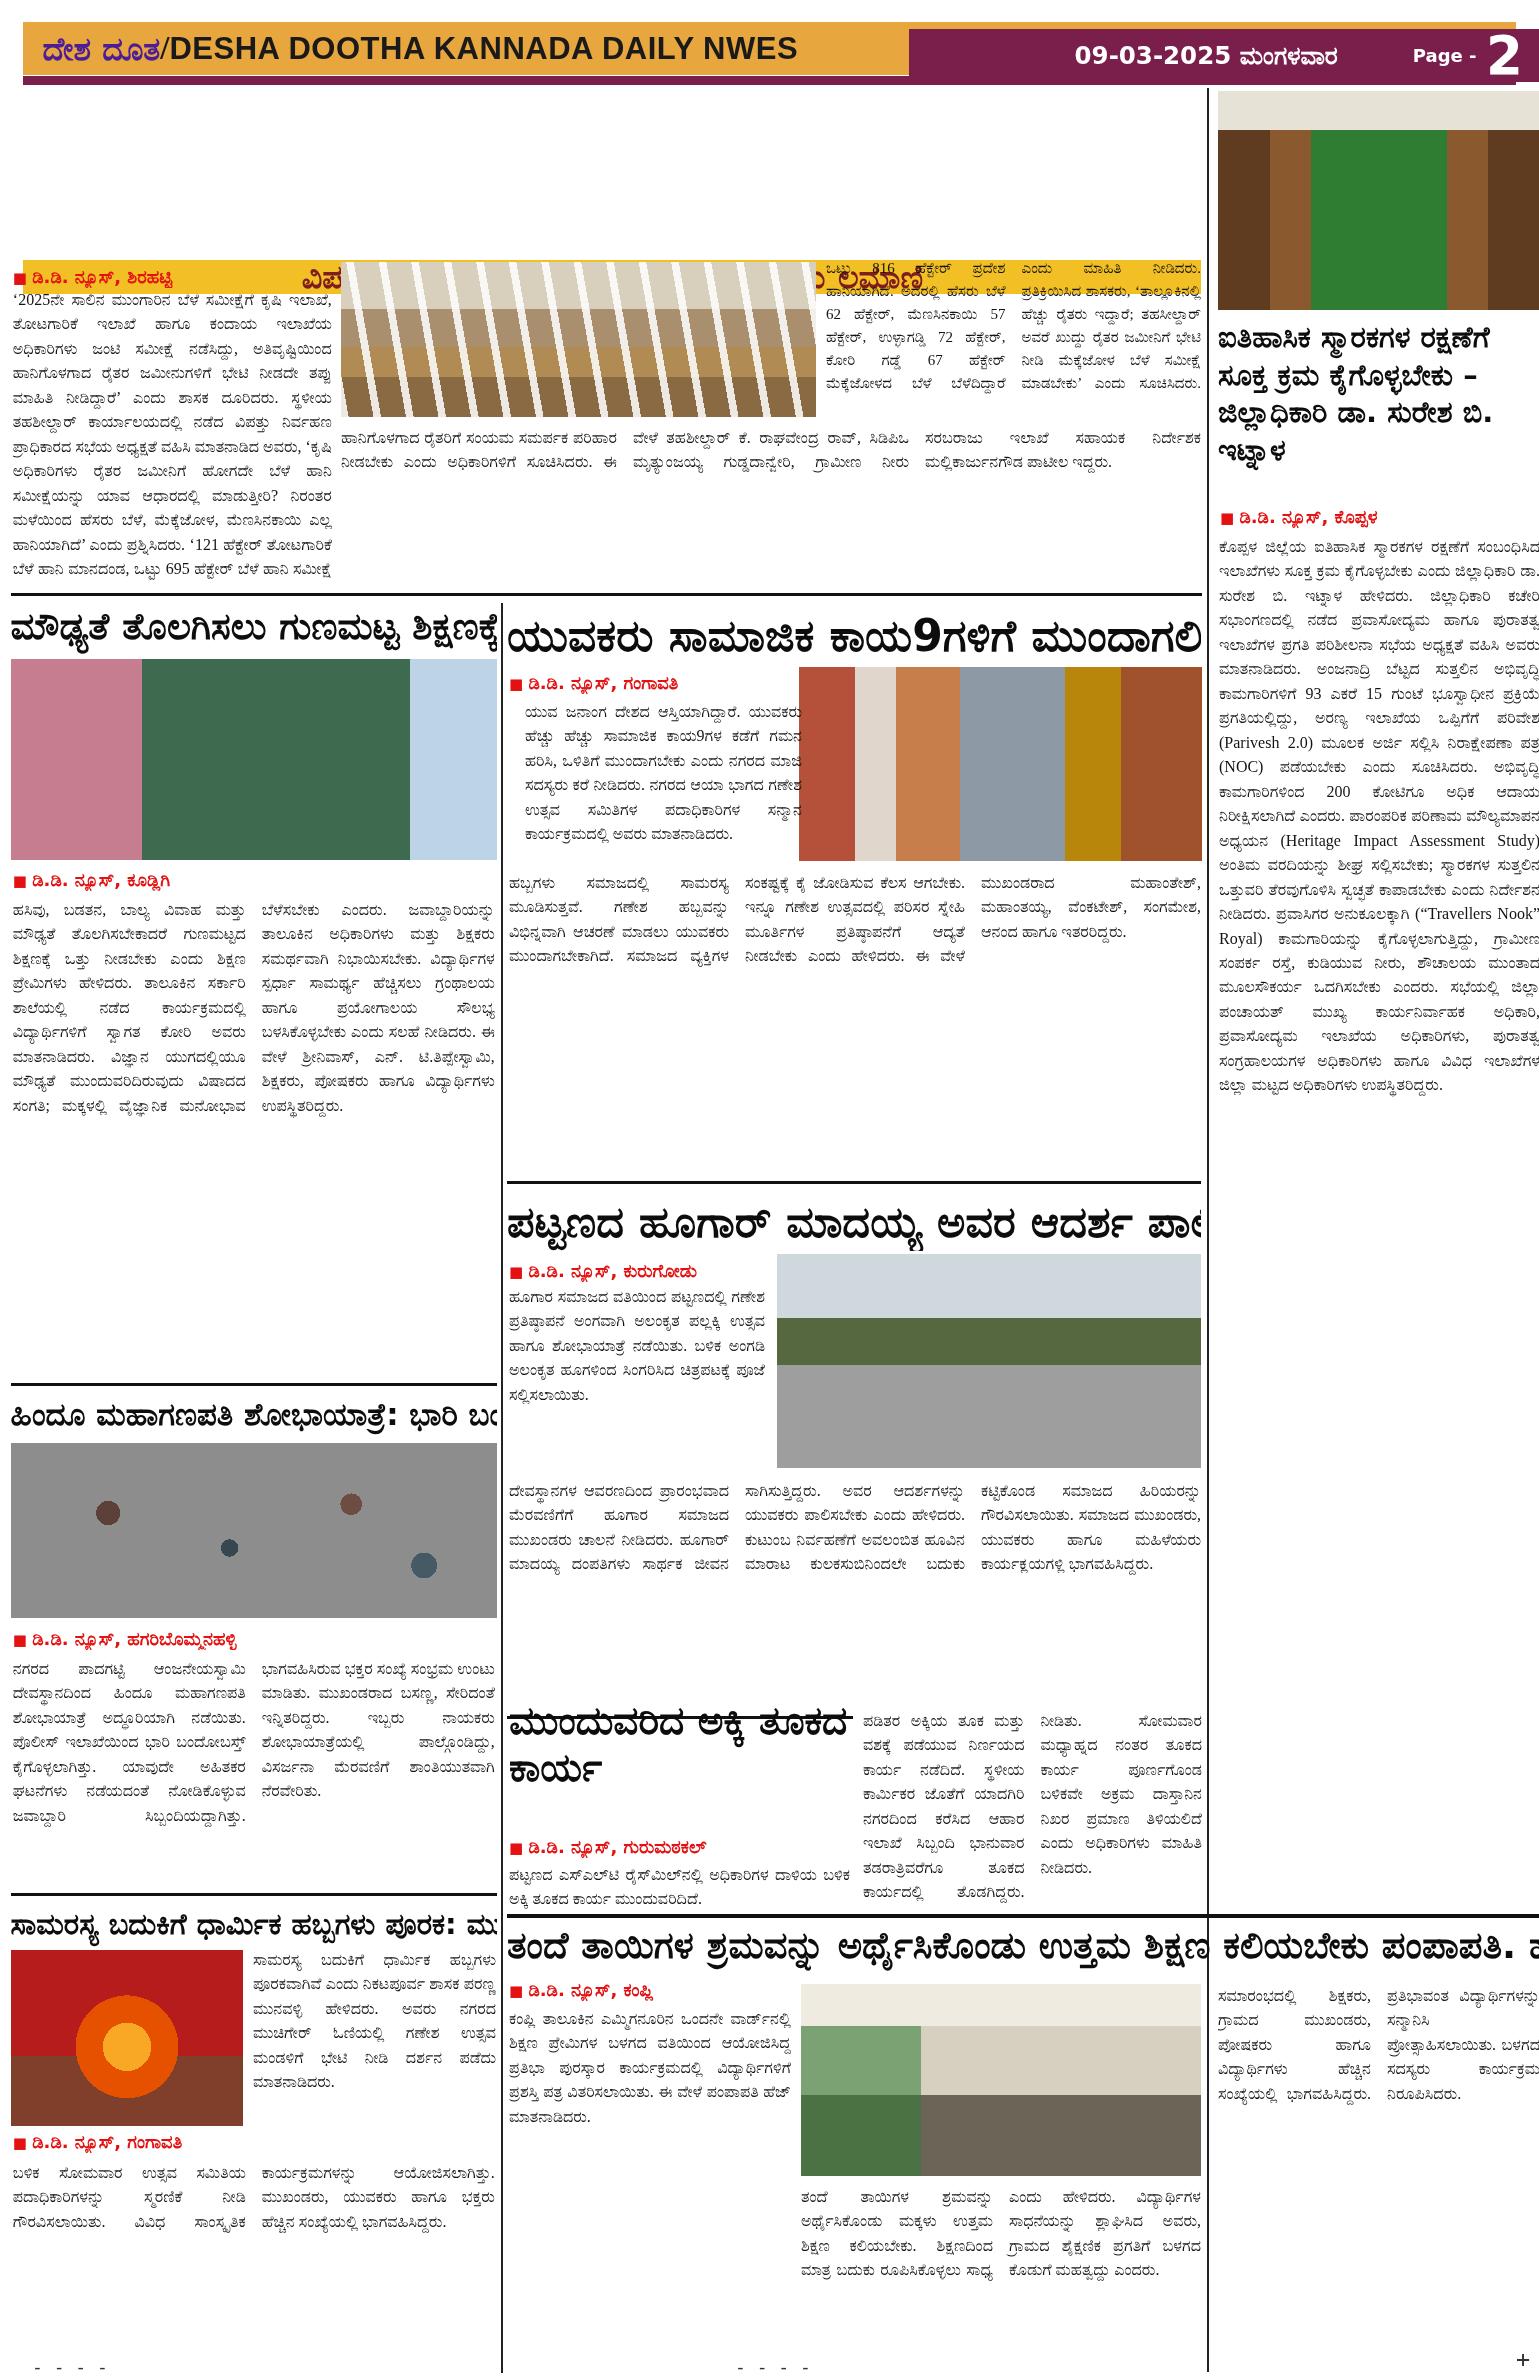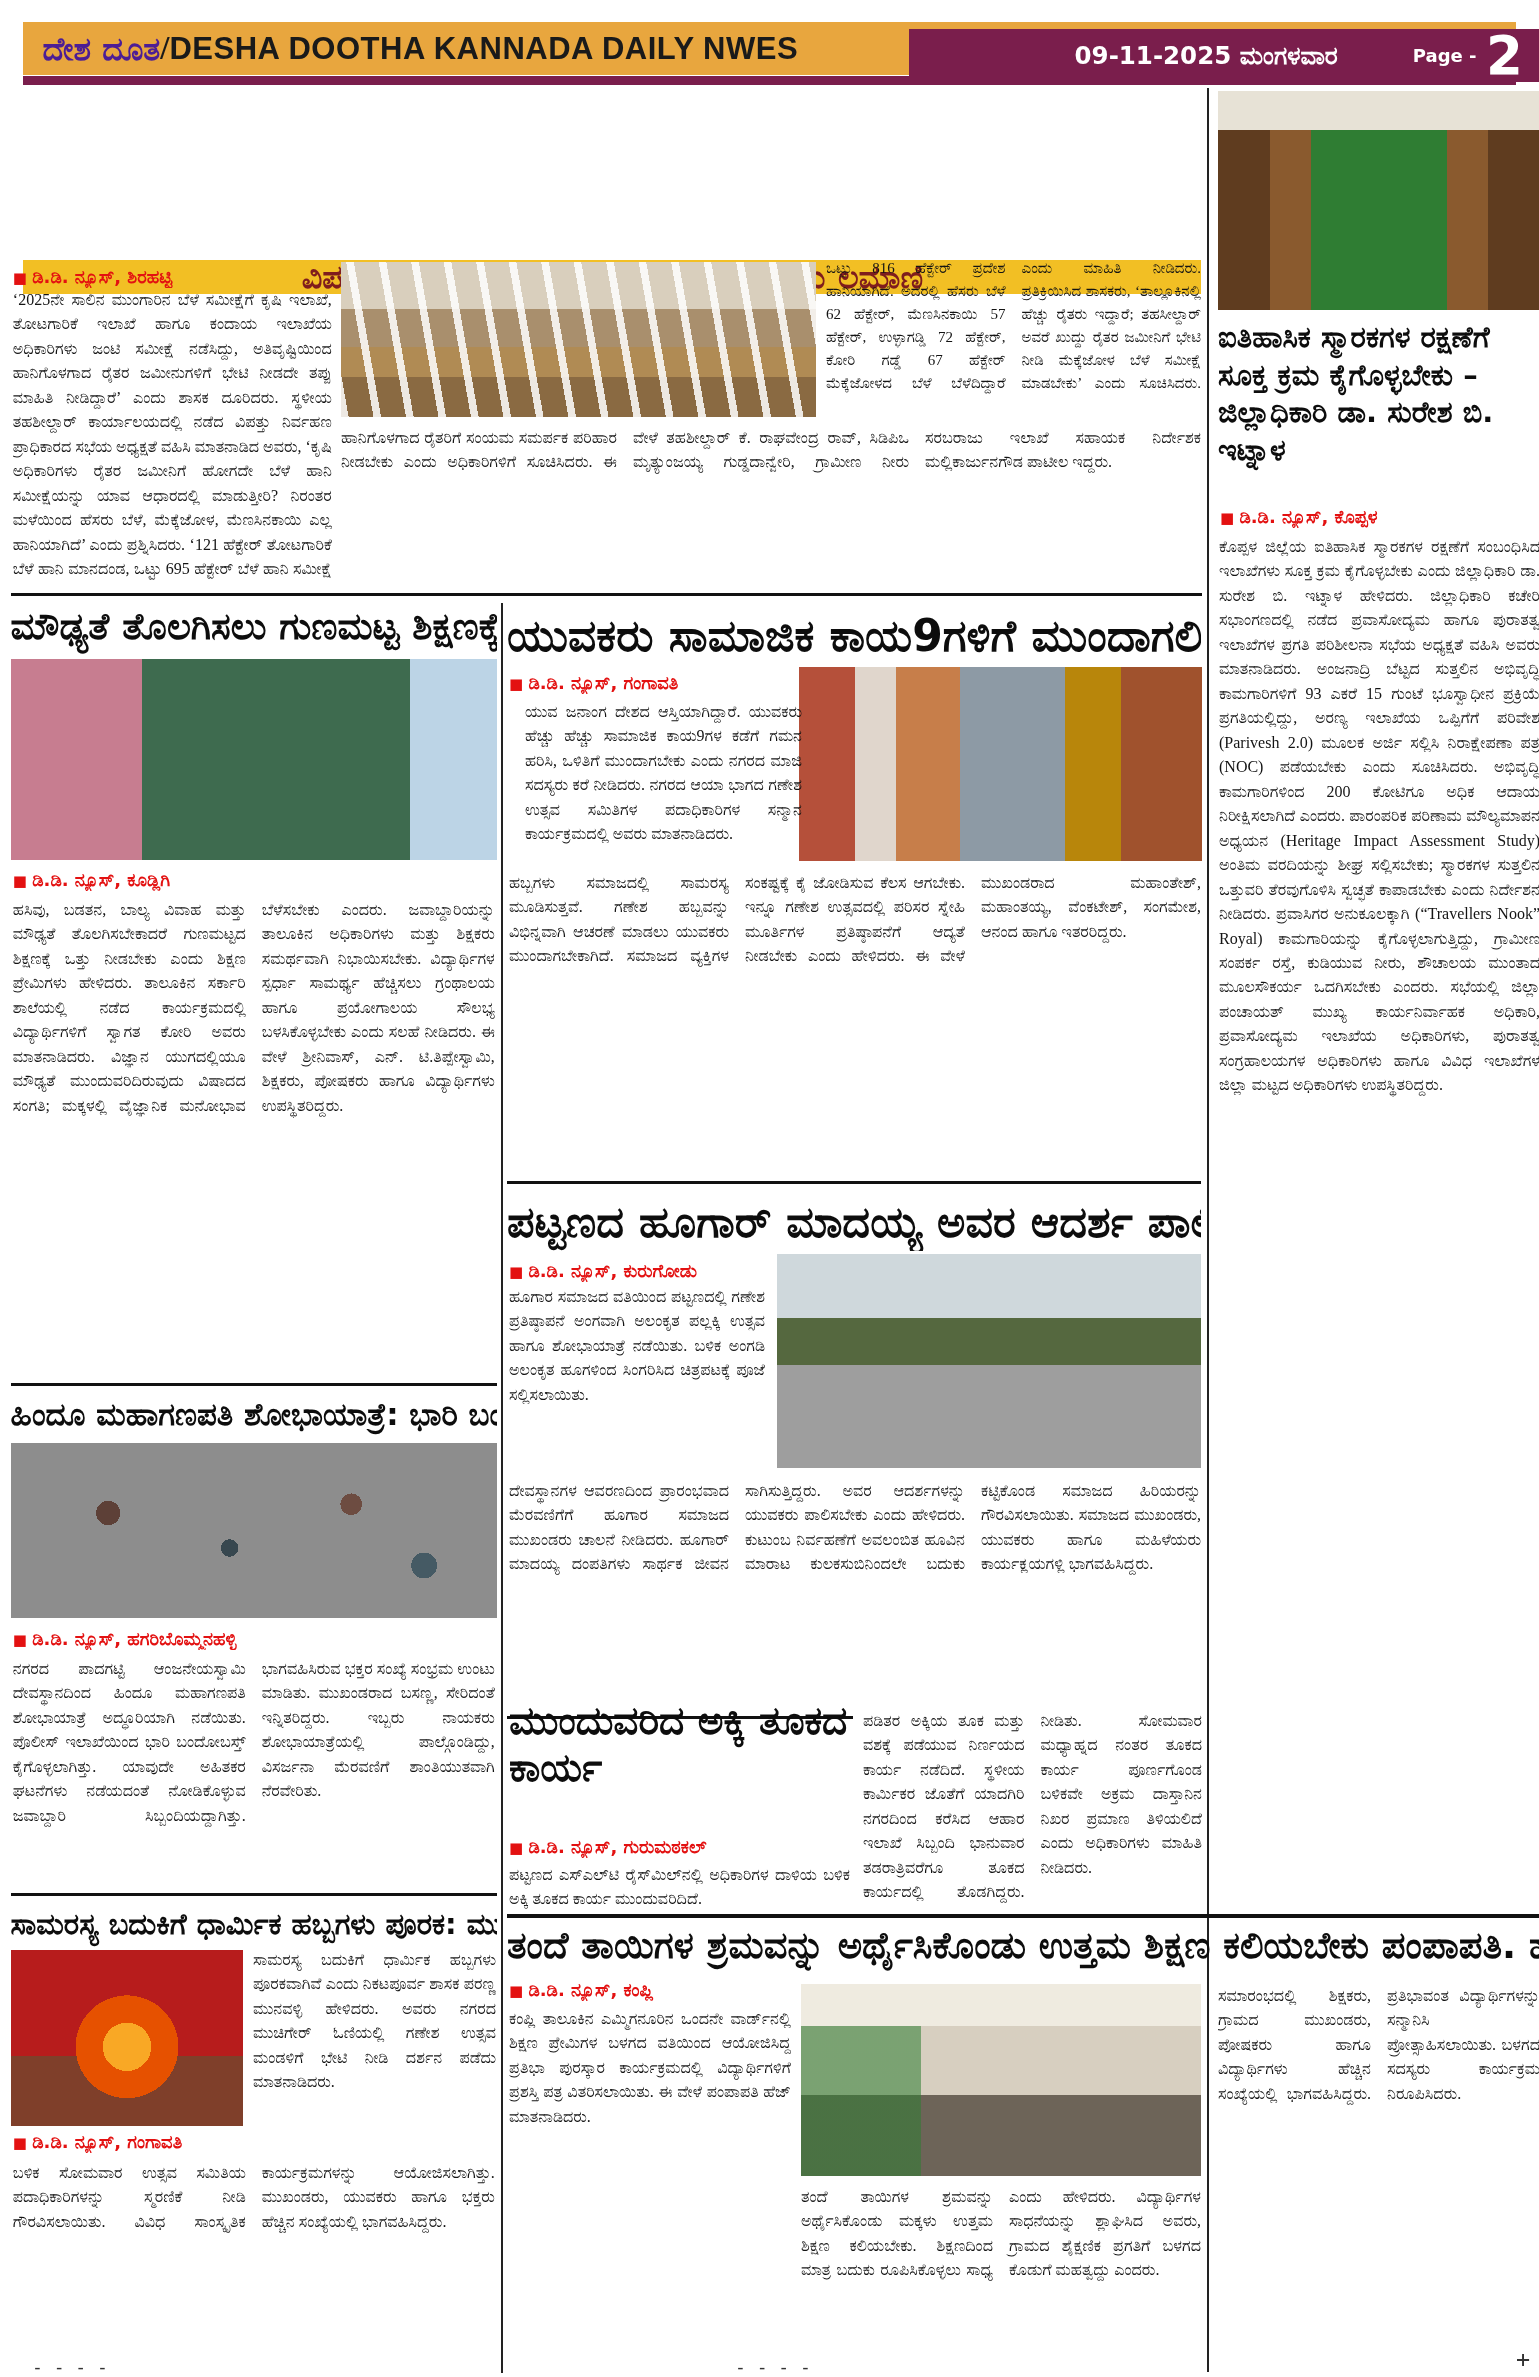--- a/index.html
+++ b/index.html
@@ -65,21 +65,21 @@
 
 <div id="page">
 
   <div class="abs banner" style="left:23.4px;top:22.4px;width:1493px;height:53px;">
     <span class="mast-kn">ದೇಶ ದೂತ</span>
     <span class="mast-sep">/</span>
     <span class="mast-en">DESHA DOOTHA KANNADA DAILY NWES</span>
   </div>
   <div class="abs maroon" style="left:23.4px;top:76px;width:1493px;height:8.5px;"></div>
   <div class="abs datebox" style="left:909px;top:29px;width:630px;height:53px;">
-    <span class="date-txt">09-11-2025 ಮಂಗಳವಾರ</span>
+    <span class="date-txt">09-03-2025 ಮಂಗಳವಾರ</span>
     <span class="page-lbl">Page -</span>
     <span class="page-num">2</span>
   </div>
 
   <div class="abs subbar" style="left:23.4px;top:228px;width:1178px;height:34px;">ವಿಪತ್ತು ನಿರ್ವಹಣ ಪ್ರಾಧಿಕಾರದ ಸಭೆ: ಶಾಸಕ ಚಂದ್ರು ಲಮಾಣಿ</div>
 
   <div class="abs" style="left:12.8px;top:266px;width:319px;height:325px;">
     <div class="byline">ಡಿ.ಡಿ. ನ್ಯೂಸ್, ಶಿರಹಟ್ಟಿ</div>
     <div class="bt" style="height:296px;">‘2025ನೇ ಸಾಲಿನ ಮುಂಗಾರಿನ ಬೆಳೆ ಸಮೀಕ್ಷೆಗೆ ಕೃಷಿ ಇಲಾಖೆ, ತೋಟಗಾರಿಕೆ ಇಲಾಖೆ ಹಾಗೂ ಕಂದಾಯ ಇಲಾಖೆಯ ಅಧಿಕಾರಿಗಳು ಜಂಟಿ ಸಮೀಕ್ಷೆ ನಡೆಸಿದ್ದು, ಅತಿವೃಷ್ಟಿಯಿಂದ ಹಾನಿಗೊಳಗಾದ ರೈತರ ಜಮೀನುಗಳಿಗೆ ಭೇಟಿ ನೀಡದೇ ತಪ್ಪು ಮಾಹಿತಿ ನೀಡಿದ್ದಾರೆ’ ಎಂದು ಶಾಸಕ ದೂರಿದರು. ಸ್ಥಳೀಯ ತಹಶೀಲ್ದಾರ್ ಕಾರ್ಯಾಲಯದಲ್ಲಿ ನಡೆದ ವಿಪತ್ತು ನಿರ್ವಹಣ ಪ್ರಾಧಿಕಾರದ ಸಭೆಯ ಅಧ್ಯಕ್ಷತೆ ವಹಿಸಿ ಮಾತನಾಡಿದ ಅವರು, ‘ಕೃಷಿ ಅಧಿಕಾರಿಗಳು ರೈತರ ಜಮೀನಿಗೆ ಹೋಗದೇ ಬೆಳೆ ಹಾನಿ ಸಮೀಕ್ಷೆಯನ್ನು ಯಾವ ಆಧಾರದಲ್ಲಿ ಮಾಡುತ್ತೀರಿ? ನಿರಂತರ ಮಳೆಯಿಂದ ಹೆಸರು ಬೆಳೆ, ಮೆಕ್ಕೆಜೋಳ, ಮೆಣಸಿನಕಾಯಿ ಎಲ್ಲ ಹಾನಿಯಾಗಿದೆ’ ಎಂದು ಪ್ರಶ್ನಿಸಿದರು. ‘121 ಹೆಕ್ಟೇರ್ ತೋಟಗಾರಿಕೆ ಬೆಳೆ ಹಾನಿ ಮಾನದಂಡ, ಒಟ್ಟು 695 ಹೆಕ್ಟೇರ್ ಬೆಳೆ ಹಾನಿ ಸಮೀಕ್ಷೆ ಆಗಬೇಕಿದೆ’ ಎಂದು ಹೇಳಿದರು.</div>
   </div>

